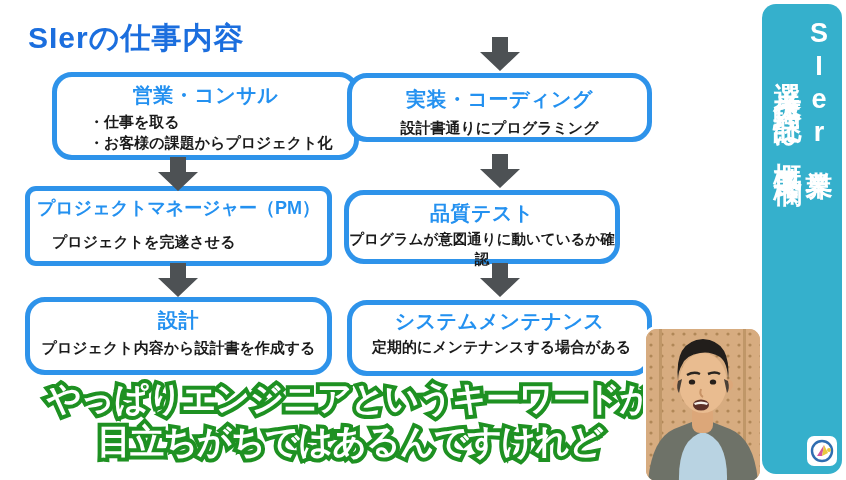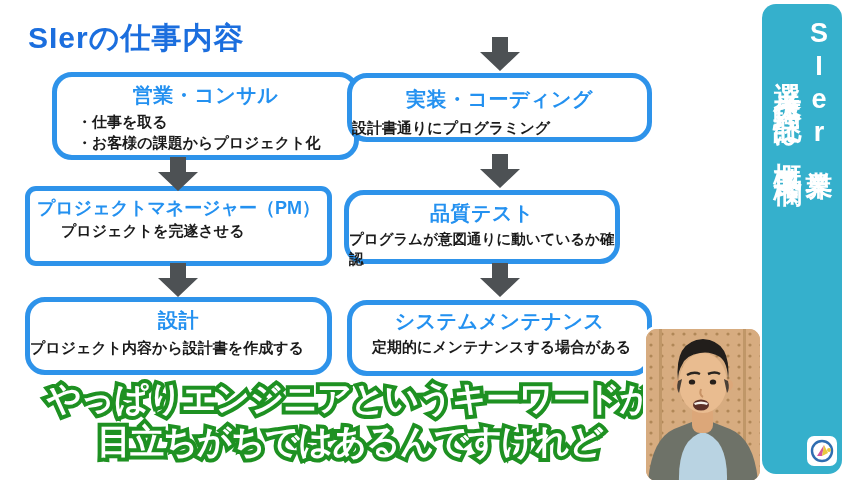--- a/index.html
+++ b/index.html
@@ -18,21 +18,21 @@
   }
   .btitle{
     font-weight:bold;color:#2491f0;text-align:center;font-size:20px;margin-top:5px;
     letter-spacing:0.5px;white-space:nowrap;
   }
   .btitle.small{font-size:18px;letter-spacing:0;}
   .bbody{
     font-weight:bold;color:#1b1b1b;font-size:15px;line-height:1.4;margin-top:2px;
   }
   .bbody.left{text-align:left;}
-  .bbody.center{}
+  .bbody.center{text-align:center;}
   .arrow{position:absolute;width:44px;height:34px;}
   
   .caption{
     position:absolute;left:0;top:377px;width:700px;text-align:center;
     font-weight:bold;font-size:34px;line-height:43px;color:#ffffff;
     -webkit-text-stroke:8px #1e9122;paint-order:stroke fill;letter-spacing:-1px;
     z-index:4;
   }
   
   .photo{
@@ -59,29 +59,29 @@
 </style>
 </head>
 <body>
 
 <div class="stage">
 
   <div class="page-title">SIerの仕事内容</div>
 
   <div class="fbox" style="left:16px;top:72px;width:307px;height:88px;margin-left:36px;">
     <div class="btitle">営業・コンサル</div>
-    <div class="bbody left" style="padding-left:20px;">
+    <div class="bbody left" style="padding-left:32px;">
       <div>・仕事を取る</div>
       <div>・お客様の課題からプロジェクト化</div>
     </div>
   </div>
 
   <div class="fbox" style="left:25px;top:186px;width:307px;height:80px;border-radius:11px;">
     <div class="btitle small">プロジェクトマネージャー（PM）</div>
-    <div class="bbody left" style="padding-left:31px;margin-top:0;">
+    <div class="bbody left" style="padding-left:22px;margin-top:12px;font-family:Liberation Serif, serif;">
       <div>プロジェクトを完遂させる</div>
     </div>
   </div>
 
   <div class="fbox" style="left:25px;top:297px;width:307px;height:78px;">
     <div class="btitle">設計</div>
     <div class="bbody center" style="margin-top:3px;">
       <div>プロジェクト内容から設計書を作成する</div>
     </div>
   </div>

